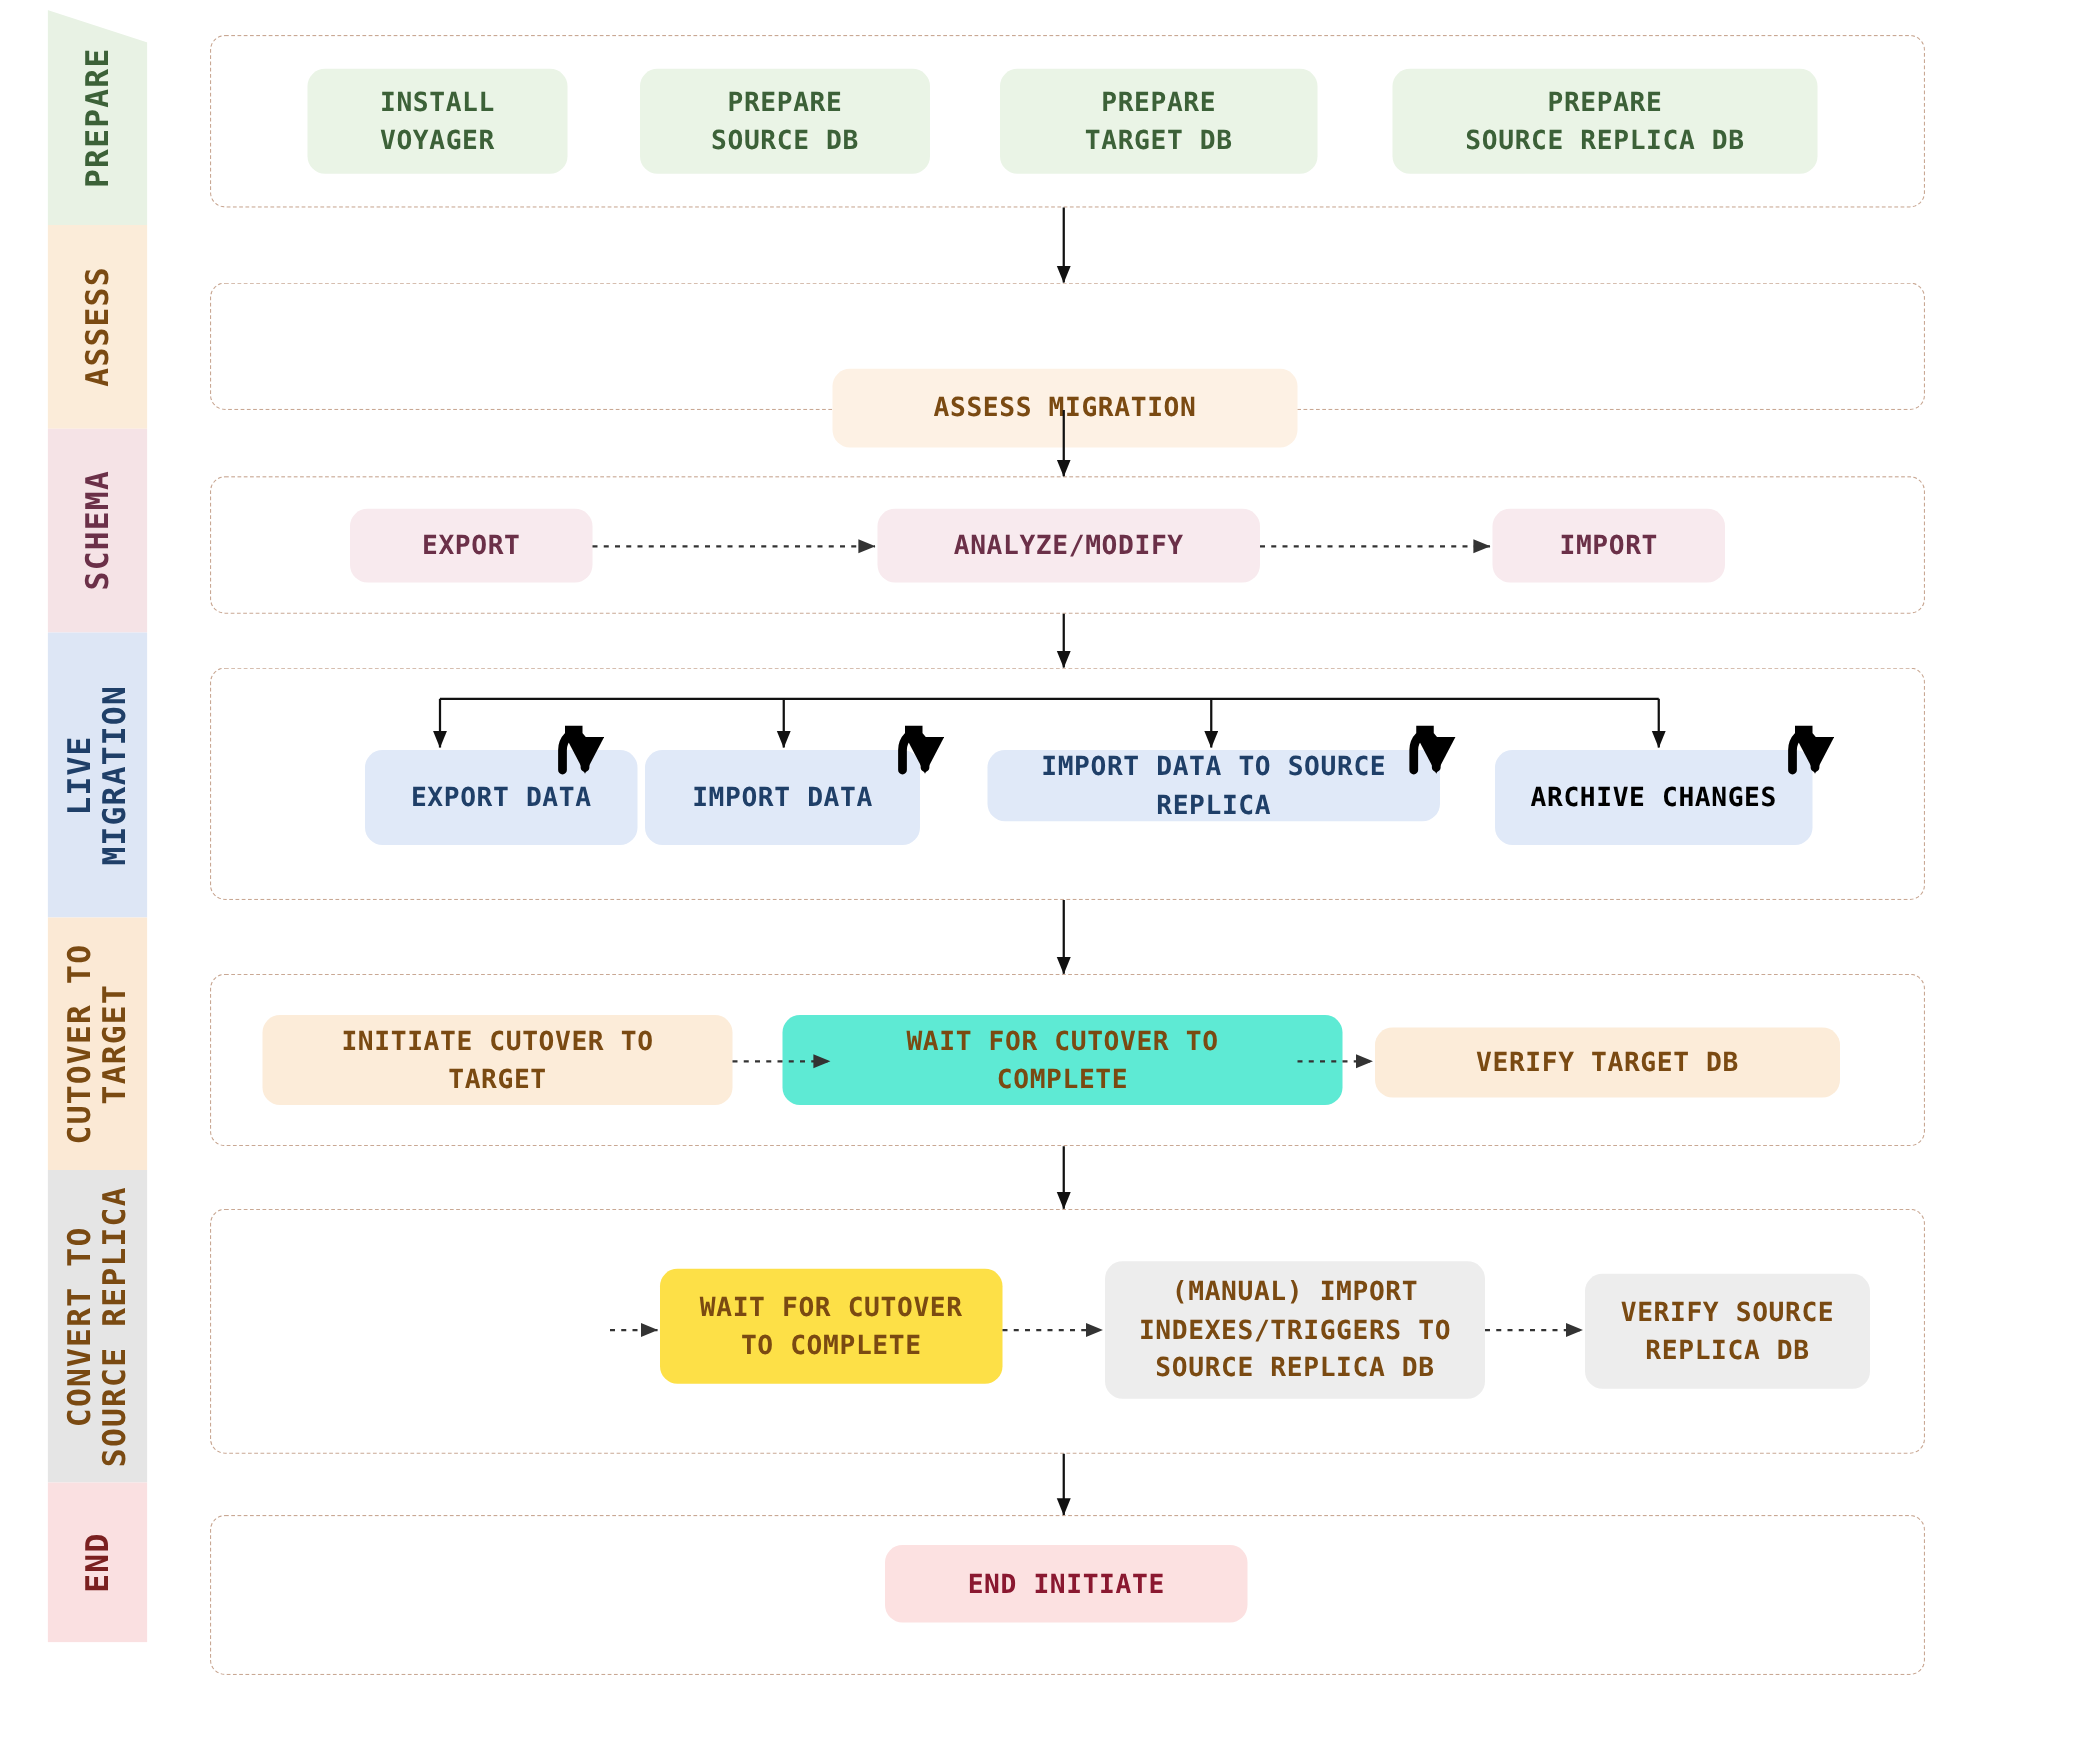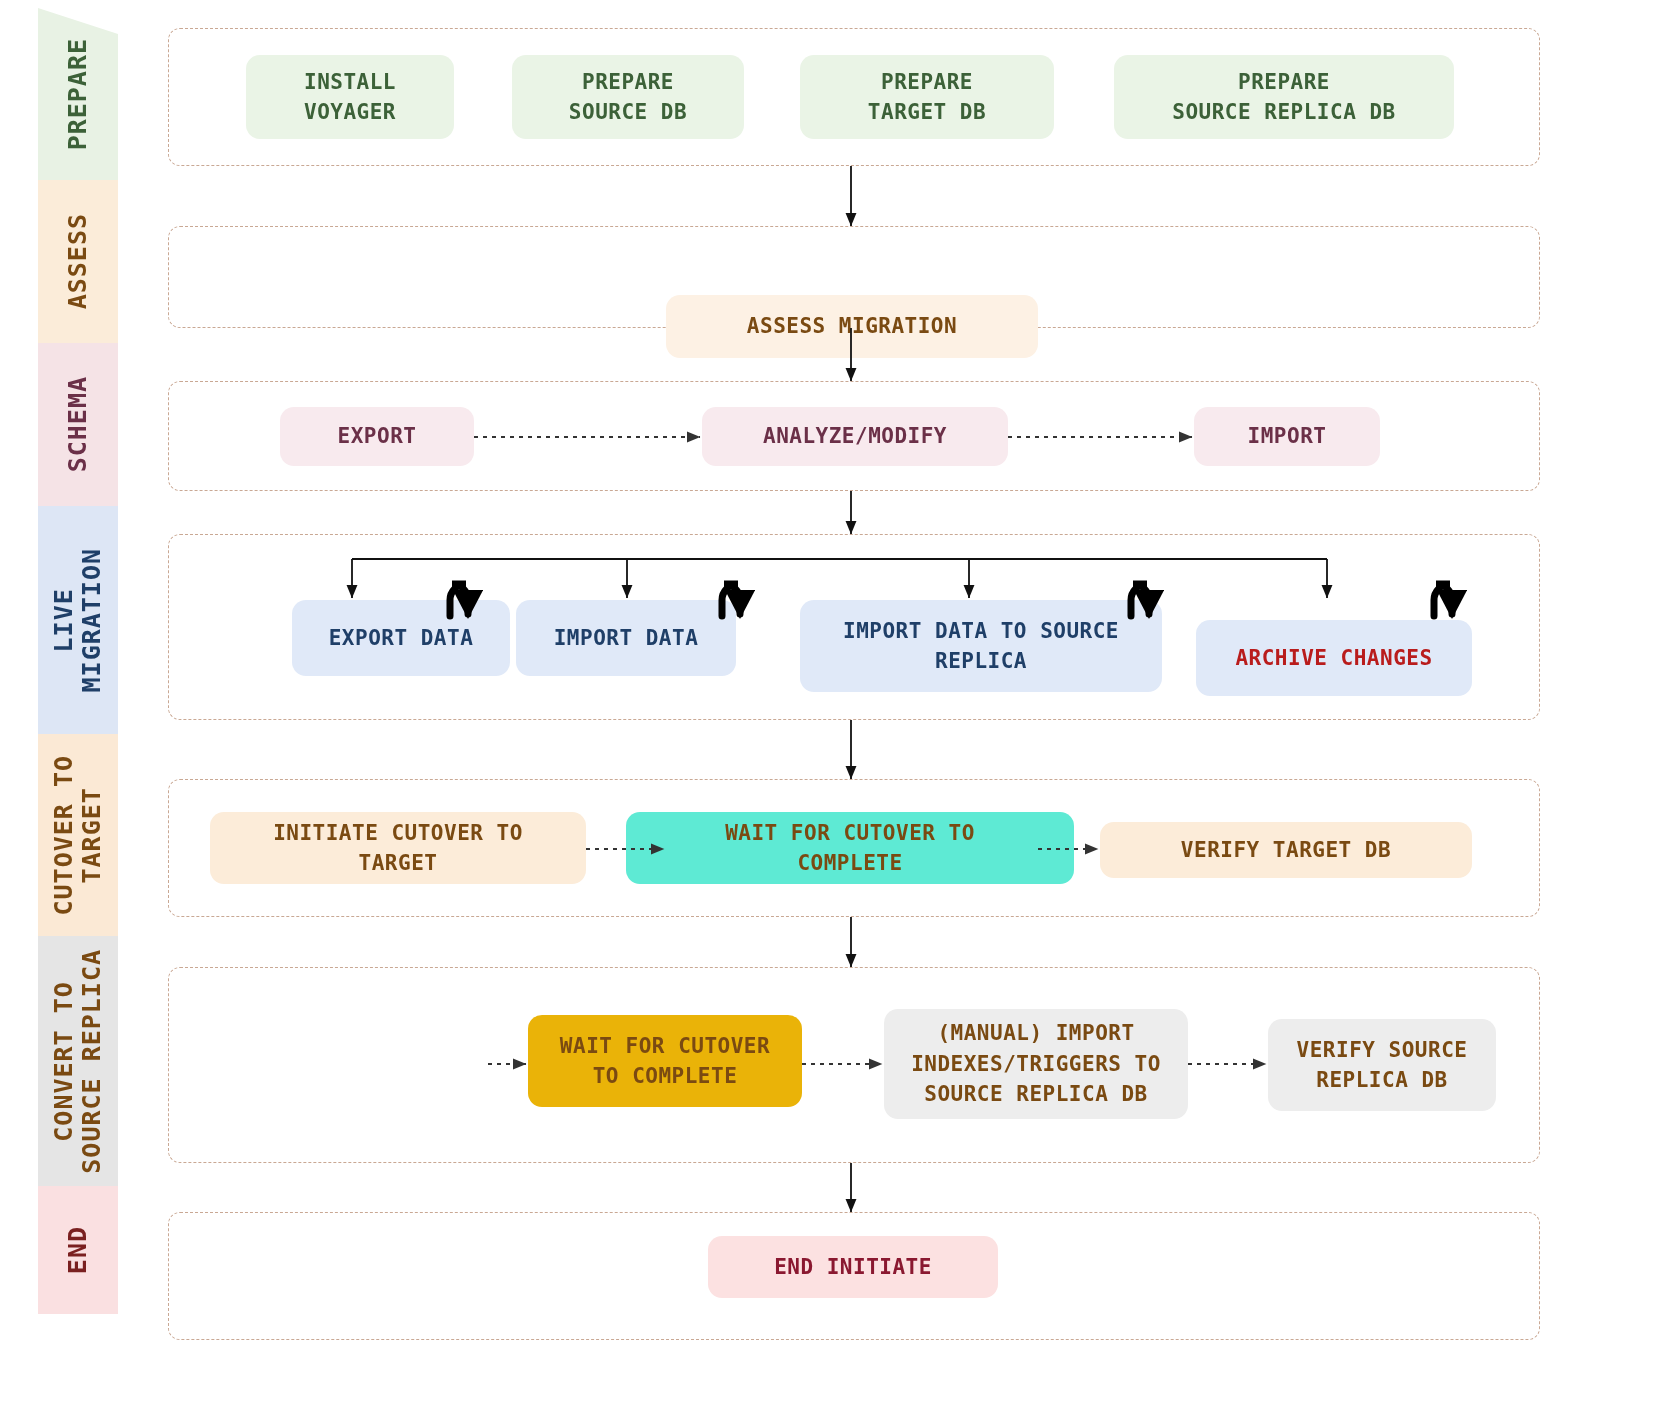--- a/index.html
+++ b/index.html
@@ -153,39 +153,39 @@
   <div class="node" style="left:702px;top:407px;width:306px;height:59px;background:#f8eaee;color:#6b3048;">ANALYZE/MODIFY</div>
 
   <div class="node" style="left:1194px;top:407px;width:186px;height:59px;background:#f8eaee;color:#6b3048;">IMPORT</div>
 
   <div class="lane" style="top:534px;height:186px;"></div>
 
   <div class="node" style="left:246px;top:600px;width:218px;height:76px;background:#e0e9f8;color:#1f3f68;margin-left:46px;">EXPORT DATA</div>
 
   <div class="node" style="left:516px;top:600px;width:220px;height:76px;background:#e0e9f8;color:#1f3f68;">IMPORT DATA</div>
 
-  <div class="node" style="left:790px;top:600px;width:362px;height:92px;background:#e0e9f8;color:#1f3f68;margin-left:10px;">IMPORT DATA TO SOURCE
+  <div class="node" style="left:790px;top:600px;width:362px;height:57px;background:#e0e9f8;color:#1f3f68;">IMPORT DATA TO SOURCE
 REPLICA</div>
 
-  <div class="node" style="left:1196px;top:620px;width:276px;height:76px;background:#e0e9f8;color:#b91c1c;">ARCHIVE CHANGES</div>
+  <div class="node" style="left:1196px;top:600px;width:254px;height:76px;background:#e0e9f8;color:#000000;">ARCHIVE CHANGES</div>
 
   <div class="lane" style="top:779px;height:138px;"></div>
 
   <div class="node" style="left:210px;top:812px;width:376px;height:72px;background:#fcecd9;color:#7a4a12;">INITIATE CUTOVER TO
 TARGET</div>
 
   <div class="node" style="left:626px;top:812px;width:448px;height:72px;background:#5eead4;color:#7a4a12;">WAIT FOR CUTOVER TO
 COMPLETE</div>
 
   <div class="node" style="left:1100px;top:822px;width:372px;height:56px;background:#fcecd9;color:#7a4a12;">VERIFY TARGET DB</div>
 
   <div class="lane" style="top:967px;height:196px;"></div>
 
 
-  <div class="node" style="left:528px;top:1015px;width:274px;height:92px;background:#eab308;color:#7a4a12;">WAIT FOR CUTOVER
+  <div class="node" style="left:528px;top:1015px;width:274px;height:92px;background:#fde047;color:#7a4a12;">WAIT FOR CUTOVER
 TO COMPLETE</div>
 
   <div class="node" style="left:884px;top:1009px;width:304px;height:110px;background:#ededed;color:#7a4a12;">(MANUAL) IMPORT
 INDEXES/TRIGGERS TO
 SOURCE REPLICA DB</div>
 
   <div class="node" style="left:1268px;top:1019px;width:228px;height:92px;background:#ededed;color:#7a4a12;">VERIFY SOURCE
 REPLICA DB</div>
 
   <div class="lane" style="top:1212px;height:128px;"></div>

